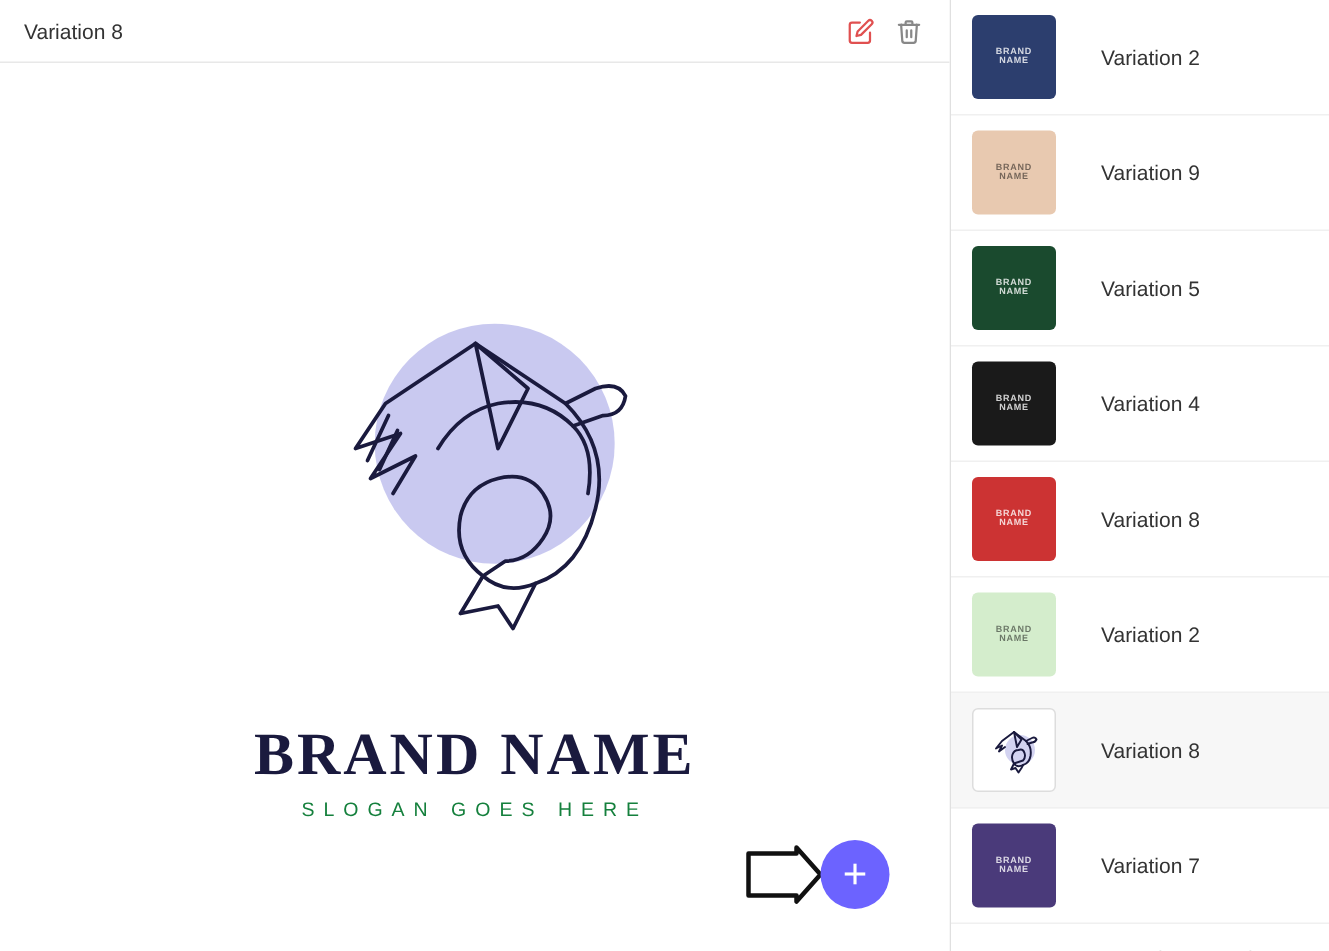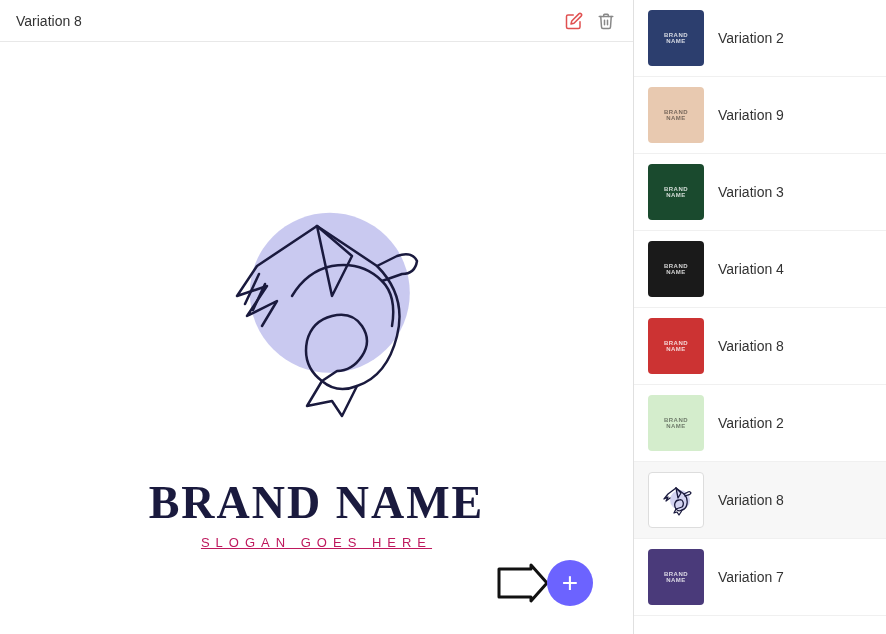--- a/index.html
+++ b/index.html
@@ -85,33 +85,32 @@
       top: 50%;
       transform: translate(-42%, -52%);
     }
 
     .logo-text-area {
       text-align: center;
       margin-top: 10px;
     }
 
     .brand-name {
-      font-size: 46px;
+      font-size: 40px;
       font-weight: 800;
       color: #1a1a3e;
       letter-spacing: 2px;
       font-family: Georgia, serif;
     }
 
     .slogan {
       font-size: 13px;
       letter-spacing: 6px;
-      color: #be185d;
+      color: #15803d;
       margin-top: 6px;
-      text-decoration: underline;
     }
 
     
     .action-area {
       position: absolute;
       bottom: 28px;
       right: 40px;
       display: flex;
       align-items: center;
       gap: 0;
@@ -147,21 +146,21 @@
       display: flex;
       flex-direction: column;
     }
 
     .variation-item {
       display: flex;
       align-items: center;
       padding: 10px 14px;
       border-bottom: 1px solid #f0f0f0;
       cursor: pointer;
-      gap: 14px;
+      gap: 30px;
     }
 
     .variation-item.active {
       background: #f7f7f7;
     }
 
     .variation-thumb {
       width: 56px;
       height: 56px;
       border-radius: 4px;
@@ -304,21 +303,21 @@
     <div class="variation-thumb thumb-v3">
       <div class="thumb-inner dark">BRAND<br>NAME</div>
     </div>
     <span class="variation-label">Variation 9</span>
   </div>
 
   <div class="variation-item">
     <div class="variation-thumb thumb-v4">
       <div class="thumb-inner">BRAND<br>NAME</div>
     </div>
-    <span class="variation-label">Variation 3</span>
+    <span class="variation-label">Variation 5</span>
   </div>
 
   <div class="variation-item">
     <div class="variation-thumb thumb-v5">
       <div class="thumb-inner">BRAND<br>NAME</div>
     </div>
     <span class="variation-label">Variation 4</span>
   </div>
 
   <div class="variation-item">

